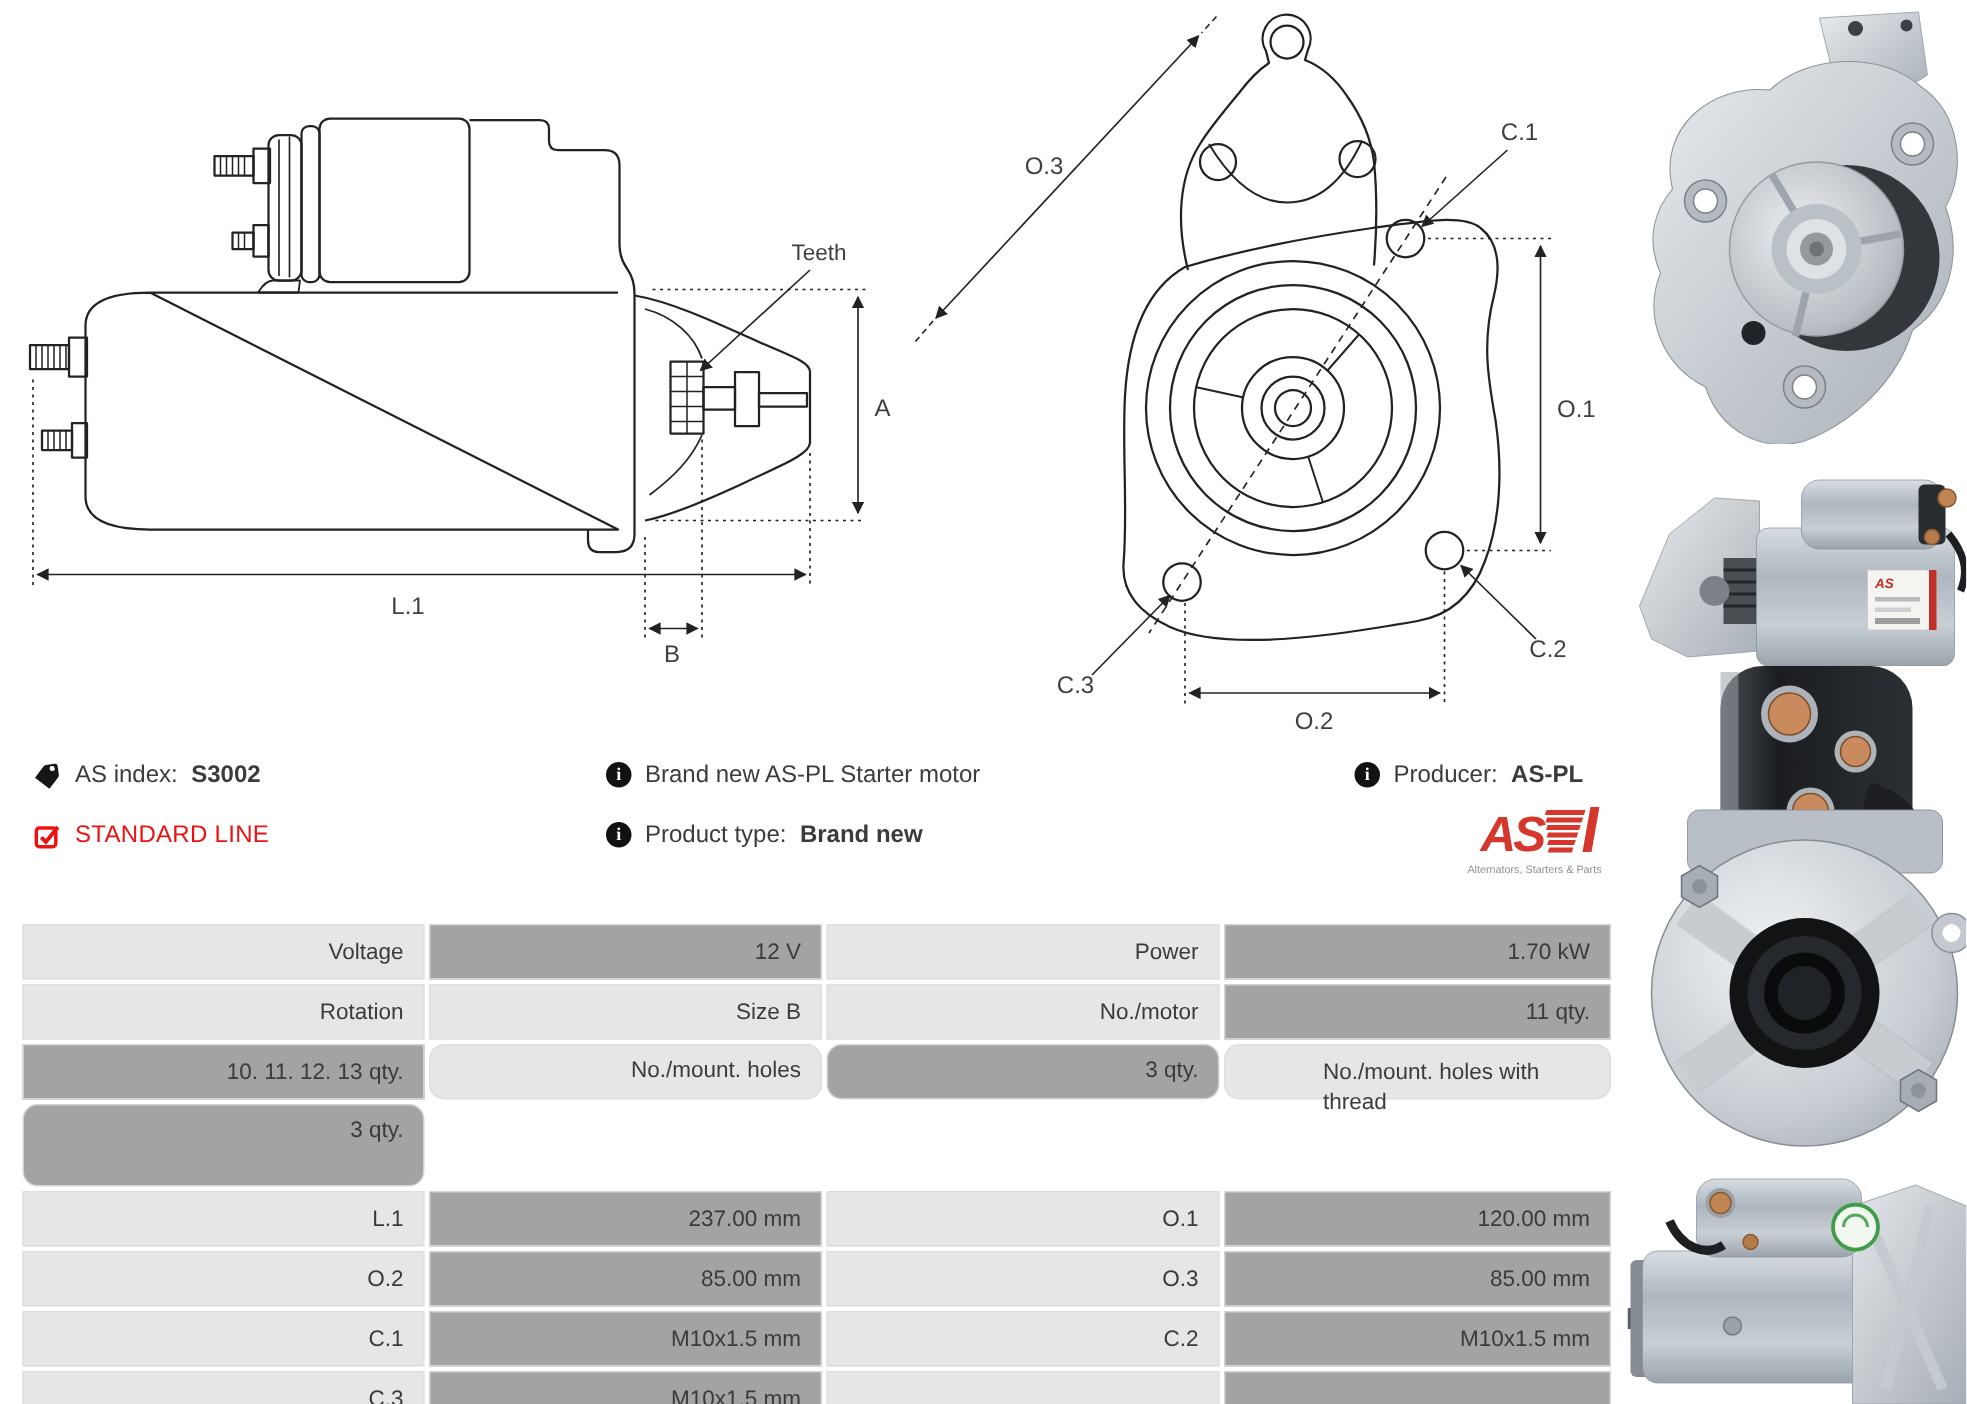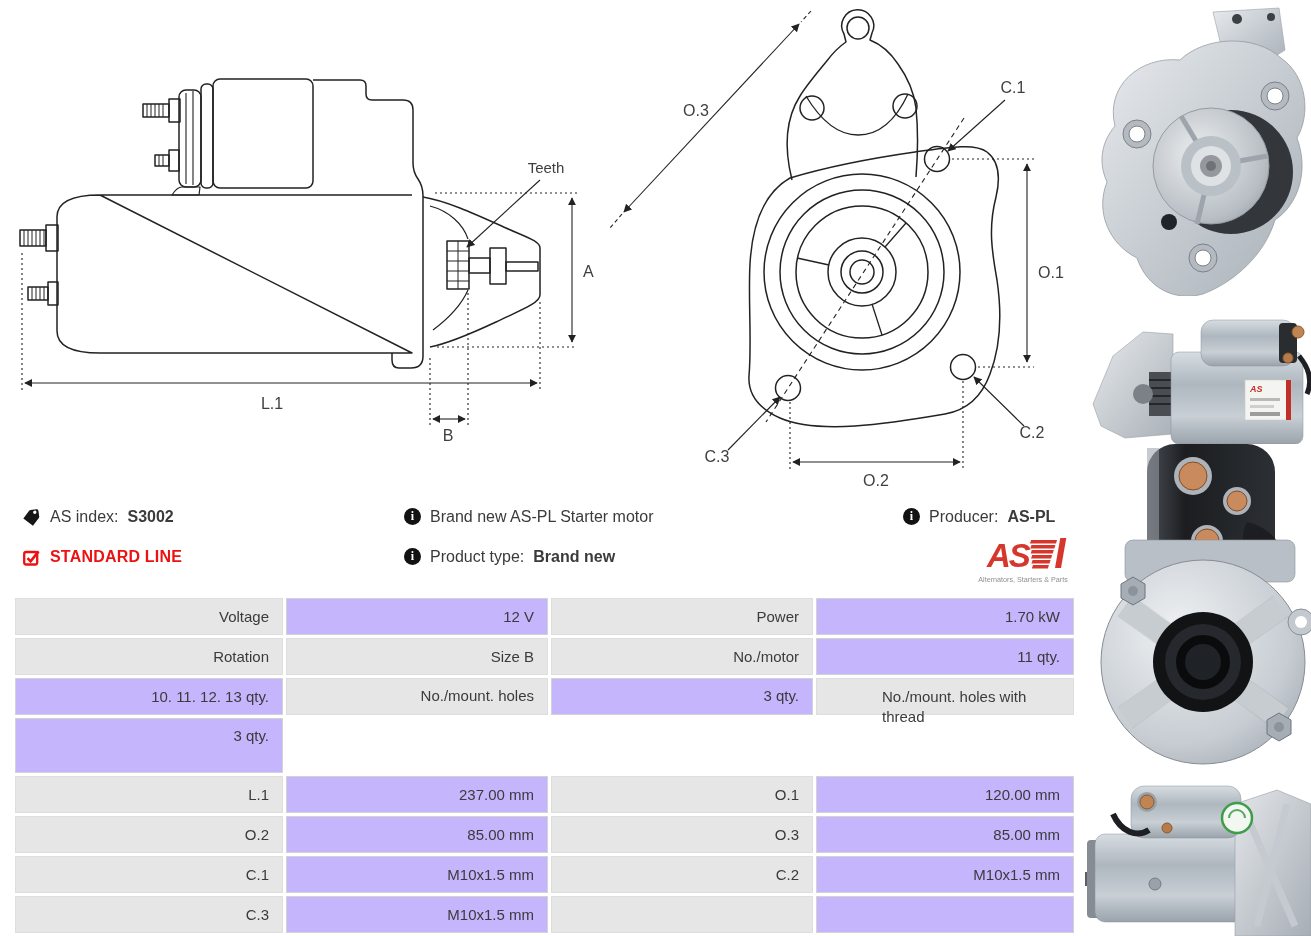--- a/index.html
+++ b/index.html
@@ -3,31 +3,31 @@
 <meta charset="utf-8">
 <style>
   html,body{margin:0;padding:0;background:#fff;}
   .page{position:relative;width:1311px;height:936px;background:#fff;overflow:hidden;
         font-family:"Liberation Sans",sans-serif;color:var(--body_text,#3b3b3b);}
   svg text{font-family:"Liberation Sans",sans-serif;}
 
   
   .info-line{position:absolute;display:flex;gap:9px;height:22px;font-size:16px;white-space:nowrap;}
   .info-line b{font-weight:bold;}
-  .std-line{color:var(--accent_red,#ed1212);font-weight:bold;letter-spacing:.2px;}
+  .std-line{color:var(--accent_red,#ed1212);font-weight:normal;letter-spacing:.2px;}
   .circle-i{display:inline-flex;align-items:center;justify-content:center;width:17px;height:17px;border-radius:50%;
             background:#121212;color:#fff;font-family:"Liberation Serif",serif;font-weight:bold;font-size:12px;flex:0 0 auto;}
 
   
-  .spec-grid{position:absolute;left:15px;display:grid;grid-template-columns:268px 262px 262px 258px;gap:3px;}
+  .spec-grid{position:absolute;left:15px;display:grid;grid-template-columns:268px 262px 262px 258px;gap:3px;margin-top:18px;}
   .cell{display:flex;align-items:center;justify-content:flex-end;padding-right:13px;font-size:15px;color:var(--body_text,#3b3b3b);
         box-sizing:border-box;}
   .cell.lbl{background:var(--table_label_bg,#e6e6e6);border:1px solid #dedede;}
-  .cell.val{background:#c4b5fd;border:1px solid var(--table_border,#d3d3d3);}
-  .cell.top{align-items:flex-start;padding-top:8px;}
+  .cell.val{background:#a3a3a3;border:1px solid var(--table_border,#d3d3d3);}
+  .cell.top{align-items:flex-start;padding-top:8px;border-radius:10px;}
   .cell .wrap{max-width:178px;text-align:left;line-height:1.35;}
 
   .logo-caption{fill:var(--caption_gray,#8f8f8f);}
 </style>
 </head>
 <body>
 
 <div class="page">
 
   <svg width="1080" height="500" viewBox="0 0 1080 500" style="position:absolute;left:0;top:0" fill="none" stroke="#222" stroke-width="1.5" stroke-linejoin="round">

